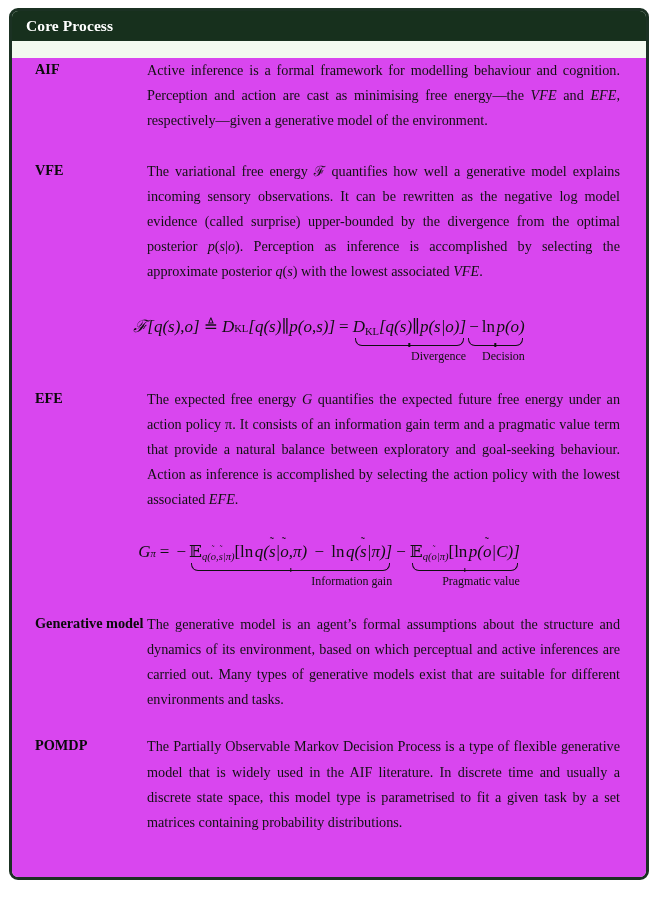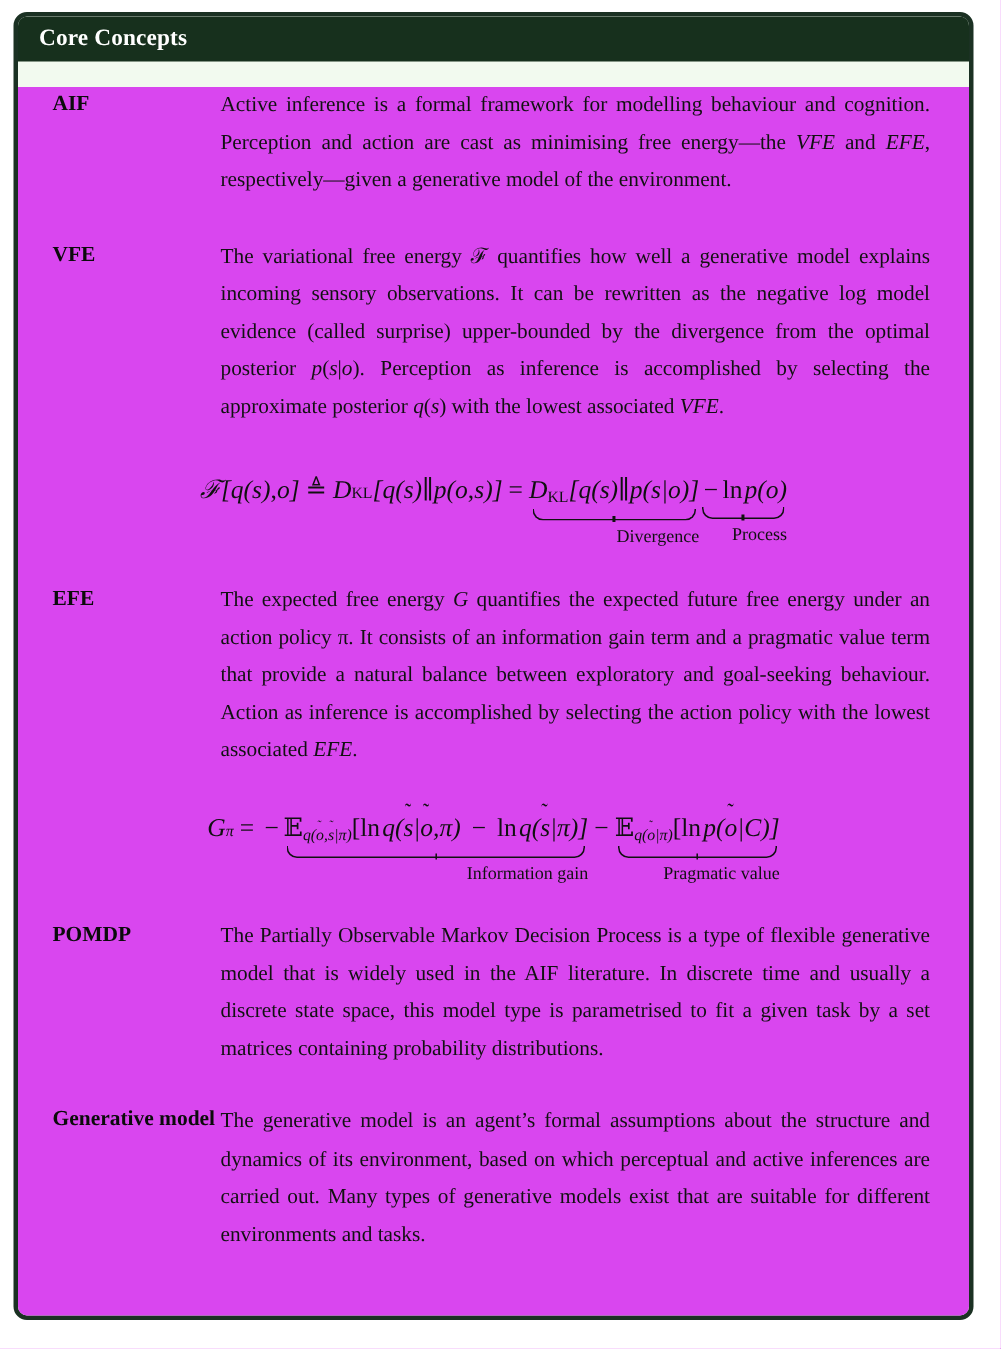--- a/index.html
+++ b/index.html
@@ -179,21 +179,21 @@
   }
   .bb { font-family: "DejaVu Serif", serif; font-style: normal; }
 </style>
 </head>
 <body>
 
 <div class="page">
   <div class="concept-box">
 
     <div class="box-header">
-      <span class="box-header-title">Core Concepts</span>
+      <span class="box-header-title">Core Process</span>
     </div>
 
     <div class="box-body">
 
       <div class="entry entry-aif">
         <div class="entry-term">AIF</div>
         <div class="entry-body">Active inference is a formal framework for modelling behaviour and cognition. Perception and action are cast as minimising free energy—the <i>VFE</i> and <i>EFE</i>, respectively—given a generative model of the environment.</div>
       </div>
 
       <div class="entry entry-vfe">
@@ -221,21 +221,21 @@
               <span class="mi">D</span><sub class="sb">KL</sub><span class="mi">[q(s)</span><span class="mup">∥</span><span class="mi">p(s|o)]</span>
             </span>
             <span class="ubrace-line"></span>
             <span class="ubrace-label">Divergence</span>
           </span>
           <span class="ubrace">
             <span class="ubrace-top">
               <span class="opn">−</span><span class="mup">ln </span><span class="mi">p(o)</span>
             </span>
             <span class="ubrace-line"></span>
-            <span class="ubrace-label">Process</span>
+            <span class="ubrace-label">Decision</span>
           </span>
         </span>
       </div>
 
       <div class="entry entry-efe">
         <div class="entry-term">EFE</div>
         <div class="entry-body">The expected free energy <i>G</i> quantifies the expected future free energy under an action policy π. It consists of an information gain term and a pragmatic value term that provide a natural balance between exploratory and goal-seeking behaviour. Action as inference is accomplished by selecting the action policy with the lowest associated <i>EFE</i>.</div>
       </div>
 
       <div class="formula formula-efe">
@@ -255,25 +255,25 @@
           <span class="ubrace">
             <span class="ubrace-top">
               <span class="bb">𝔼</span><sub class="sbi">q(<span class="tilde-wrap"><span class="tl">˜</span>o</span>|π)</sub><span class="mup">[ln </span><span class="mi">p(<span class="tilde-wrap"><span class="tl">˜</span>o</span>|C)]</span>
             </span>
             <span class="ubrace-line"></span>
             <span class="ubrace-label">Pragmatic value</span>
           </span>
         </span>
       </div>
 
+      <div class="entry entry-gm">
+        <div class="entry-term">Generative model</div>
+        <div class="entry-body">The generative model is an agent’s formal assumptions about the structure and dynamics of its environment, based on which perceptual and active inferences are carried out. Many types of generative models exist that are suitable for different environments and tasks.</div>
+      </div>
+
       <div class="entry entry-pomdp">
         <div class="entry-term">POMDP</div>
         <div class="entry-body">The Partially Observable Markov Decision Process is a type of flexible generative model that is widely used in the AIF literature. In discrete time and usually a discrete state space, this model type is parametrised to fit a given task by a set matrices containing probability distributions.</div>
       </div>
 
-      <div class="entry entry-gm">
-        <div class="entry-term">Generative model</div>
-        <div class="entry-body">The generative model is an agent’s formal assumptions about the structure and dynamics of its environment, based on which perceptual and active inferences are carried out. Many types of generative models exist that are suitable for different environments and tasks.</div>
-      </div>
-
     </div>
   </div>
 </div>
 
 </body></html>

